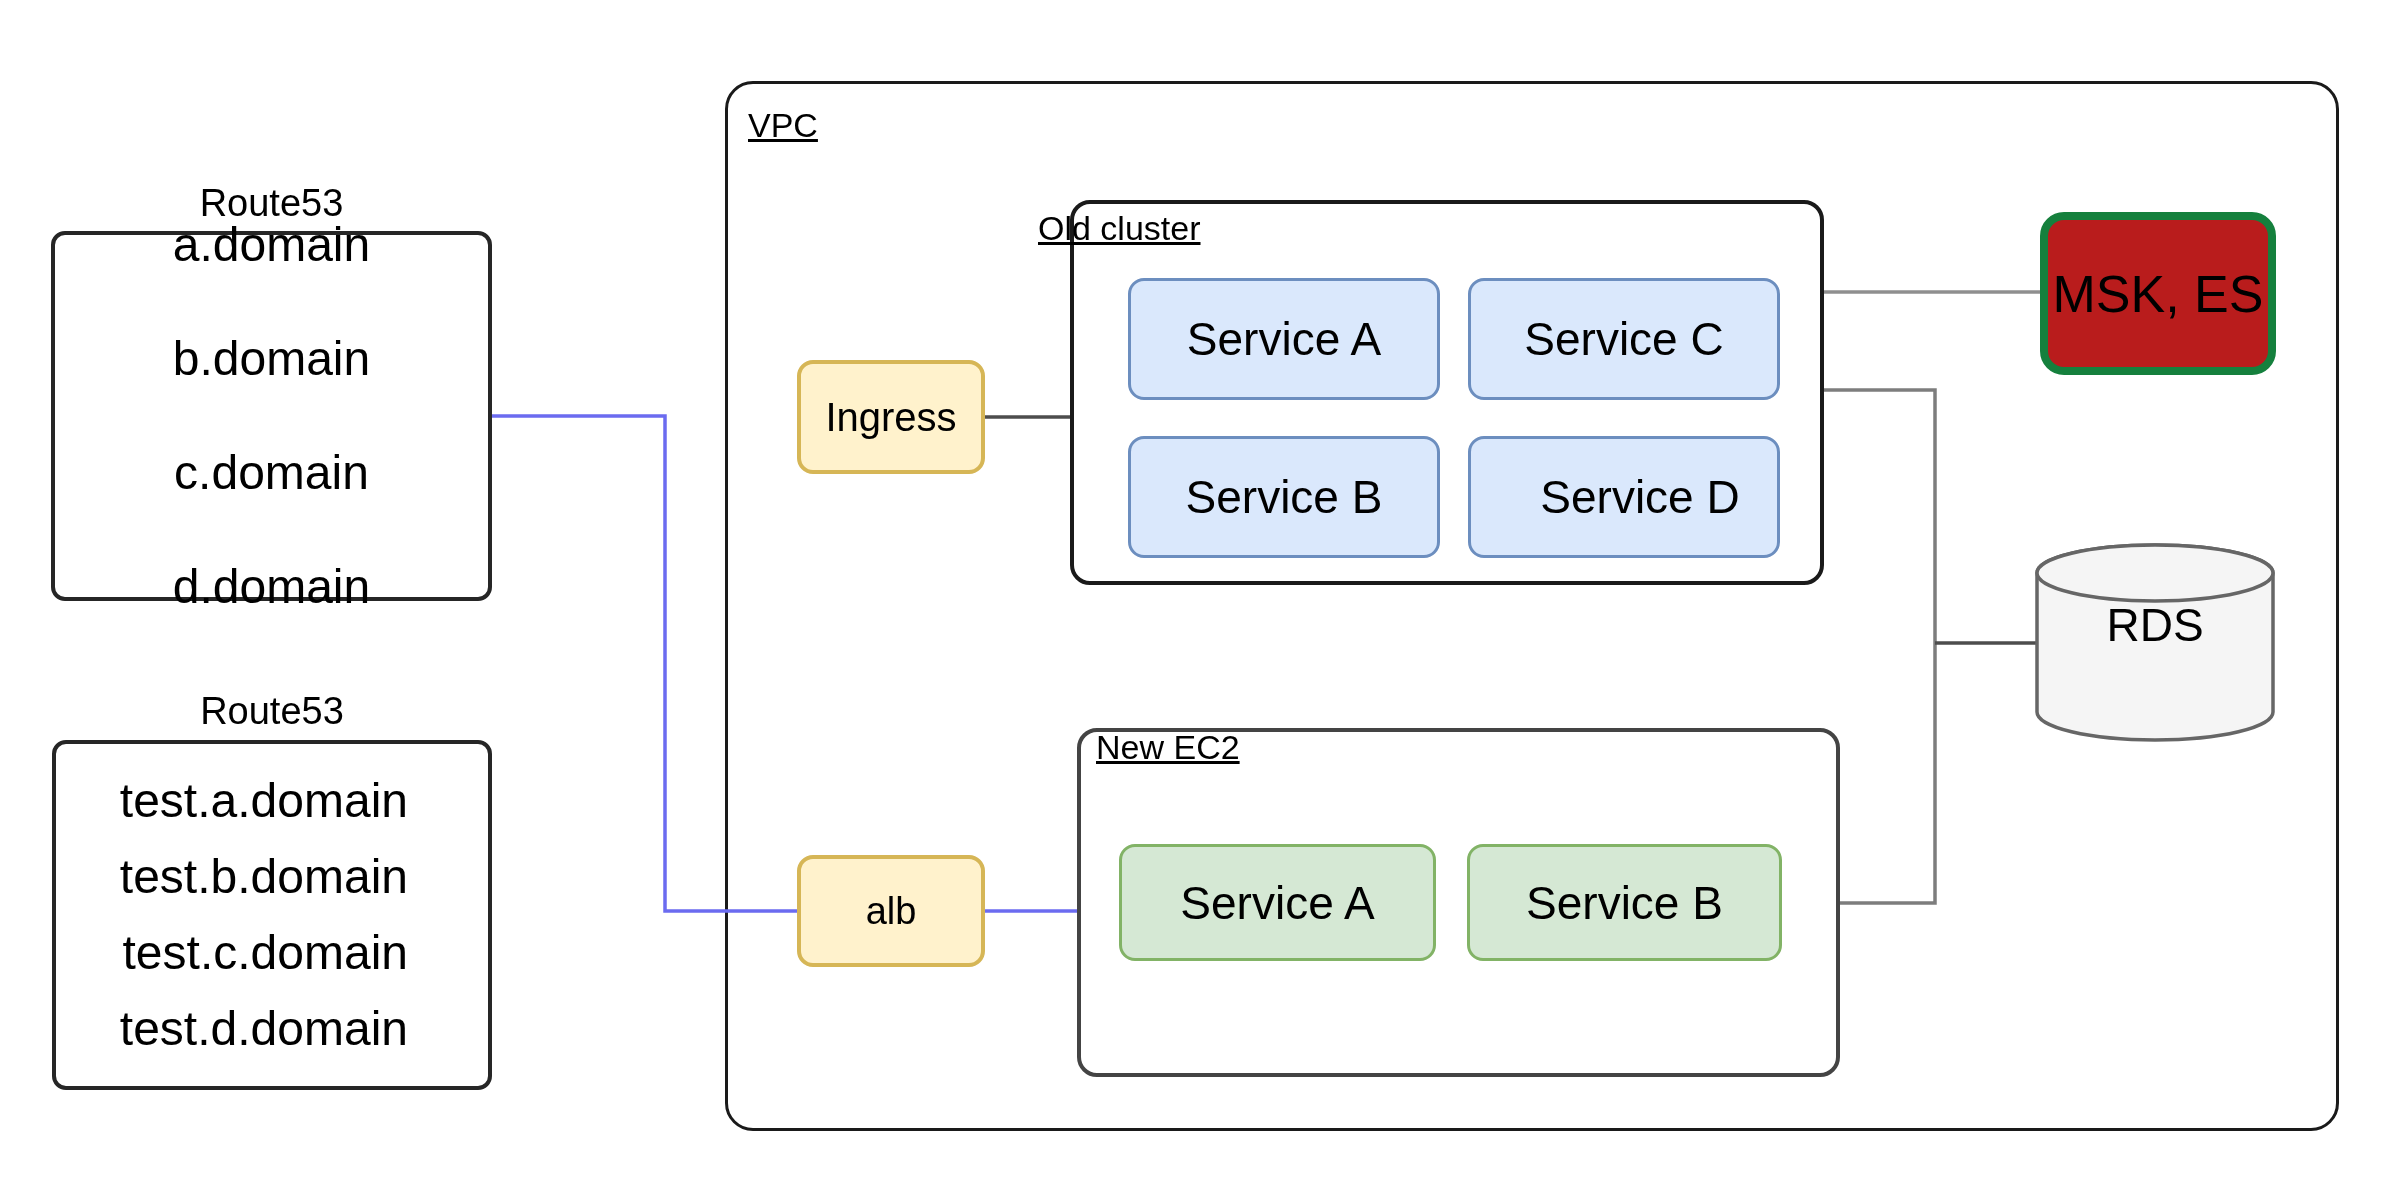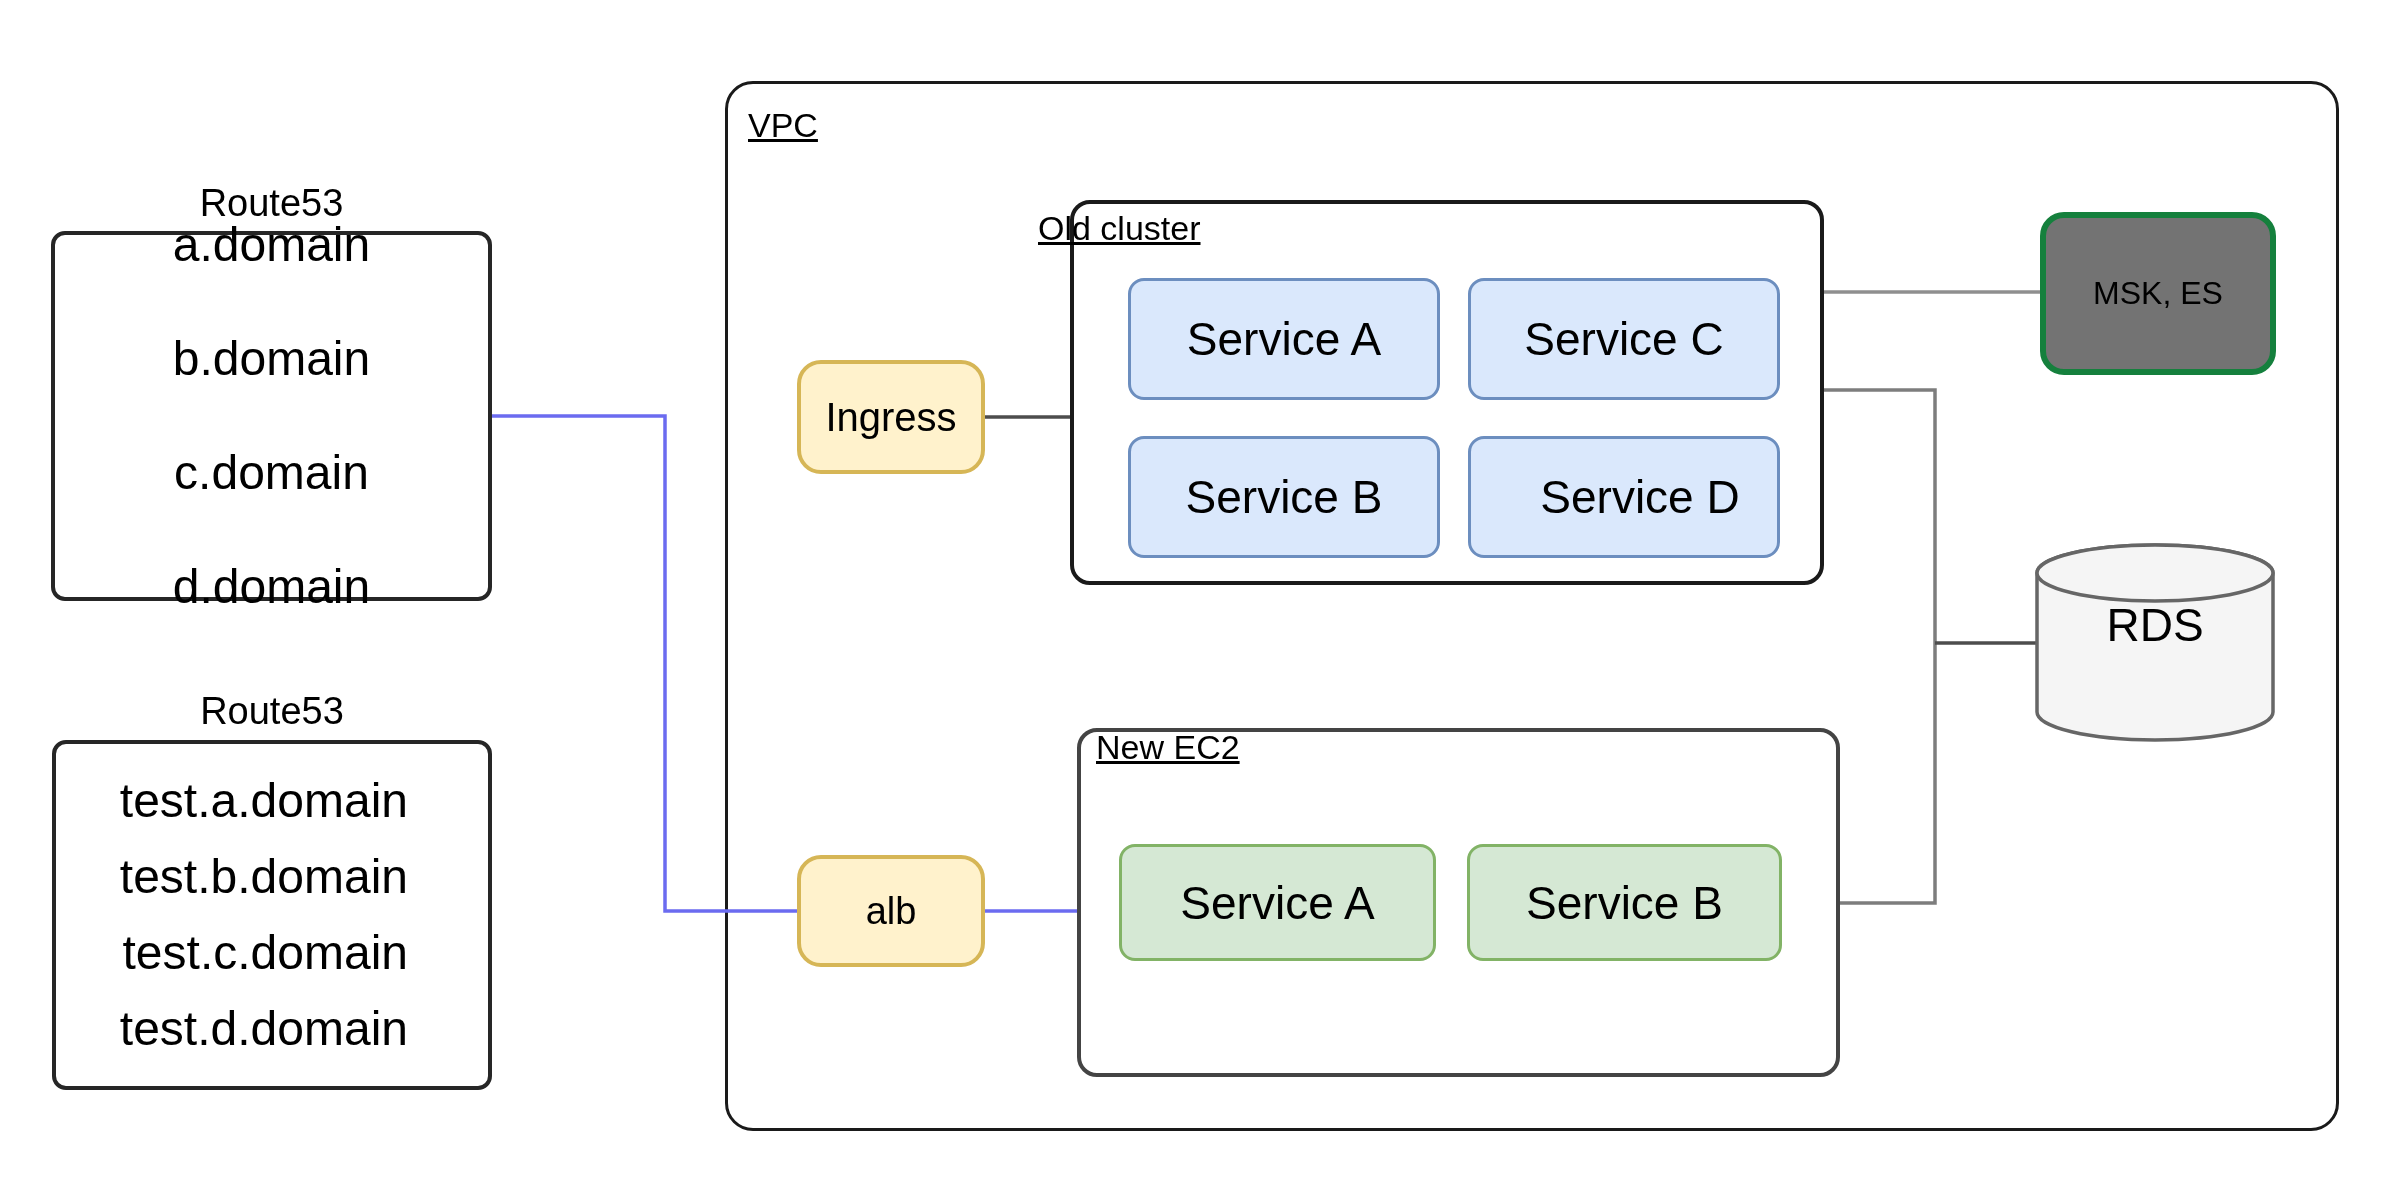--- a/index.html
+++ b/index.html
@@ -14,24 +14,24 @@
   .vpcbox{background:transparent;border:3px solid #1a1a1a;border-radius:28px;z-index:0;}
 
   .r53-title{font-size:38px;text-align:center;z-index:2;}
   .r53-list{display:flex;flex-direction:column;justify-content:center;align-items:center;
             font-size:48px;z-index:3;}
   .r53-list .domain-item{line-height:76px;white-space:nowrap;}
 
   .grouplabel{font-size:34px;white-space:nowrap;z-index:3;text-decoration:underline;}
 
   .node{display:flex;align-items:center;justify-content:center;white-space:nowrap;z-index:3;}
-  .yellow-node{background:#FFF2CC;border:4px solid #D6B656;border-radius:24px;font-size:40px;}
+  .yellow-node{background:#FFF2CC;border:4px solid #D6B656;border-radius:16px;font-size:40px;}
   .blue-node{background:#DAE8FC;border:3px solid #6C8EBF;border-radius:16px;font-size:46px;}
   .green-node{background:#D5E8D4;border:3px solid #82B366;border-radius:16px;font-size:46px;}
-  .red-node{background:#737373;border:6px solid #15803d;border-radius:24px;font-size:32px;}
+  .red-node{background:#b91c1c;border:8px solid #15803d;border-radius:24px;font-size:52px;}
   .rds-label{display:flex;align-items:center;justify-content:center;font-size:46px;z-index:3;}
 </style>
 </head>
 <body>
 
 <div id="canvas">
 
   <svg class="wire-layer" viewBox="0 0 2406 1188" fill="none">
 
     <polyline points="492,416 665,416 665,911 797,911" stroke="#6B6BF0" stroke-width="3.5"></polyline>

